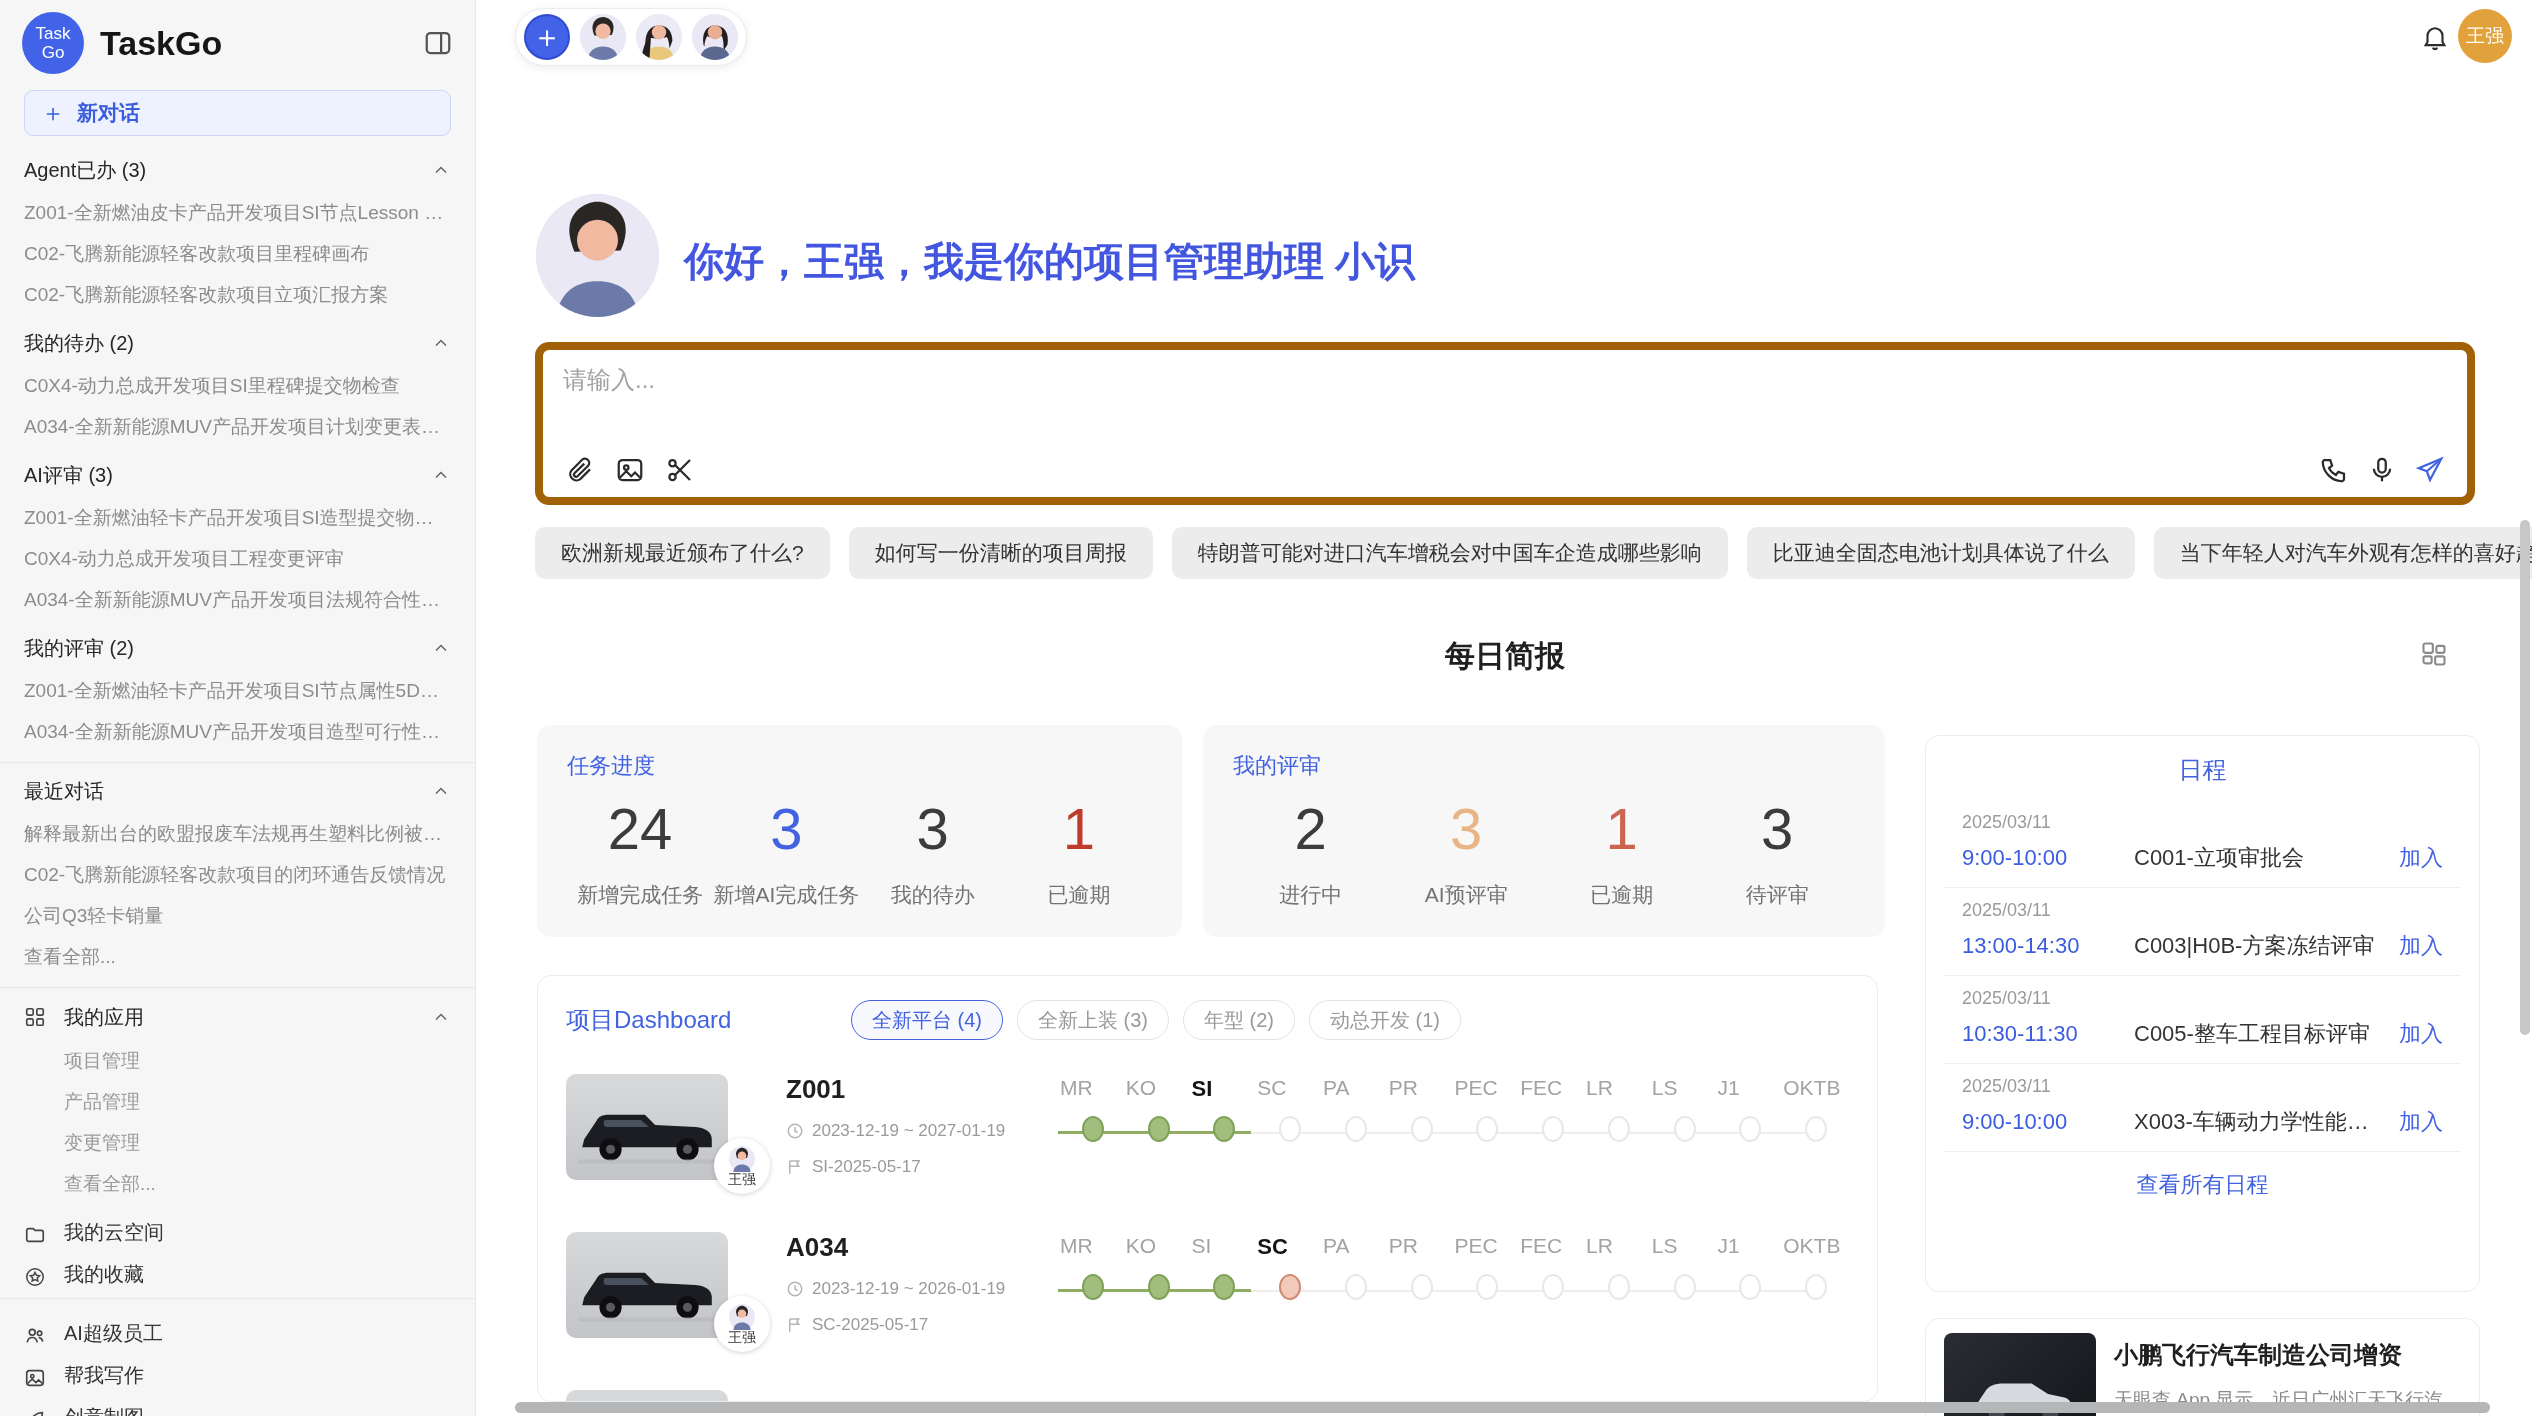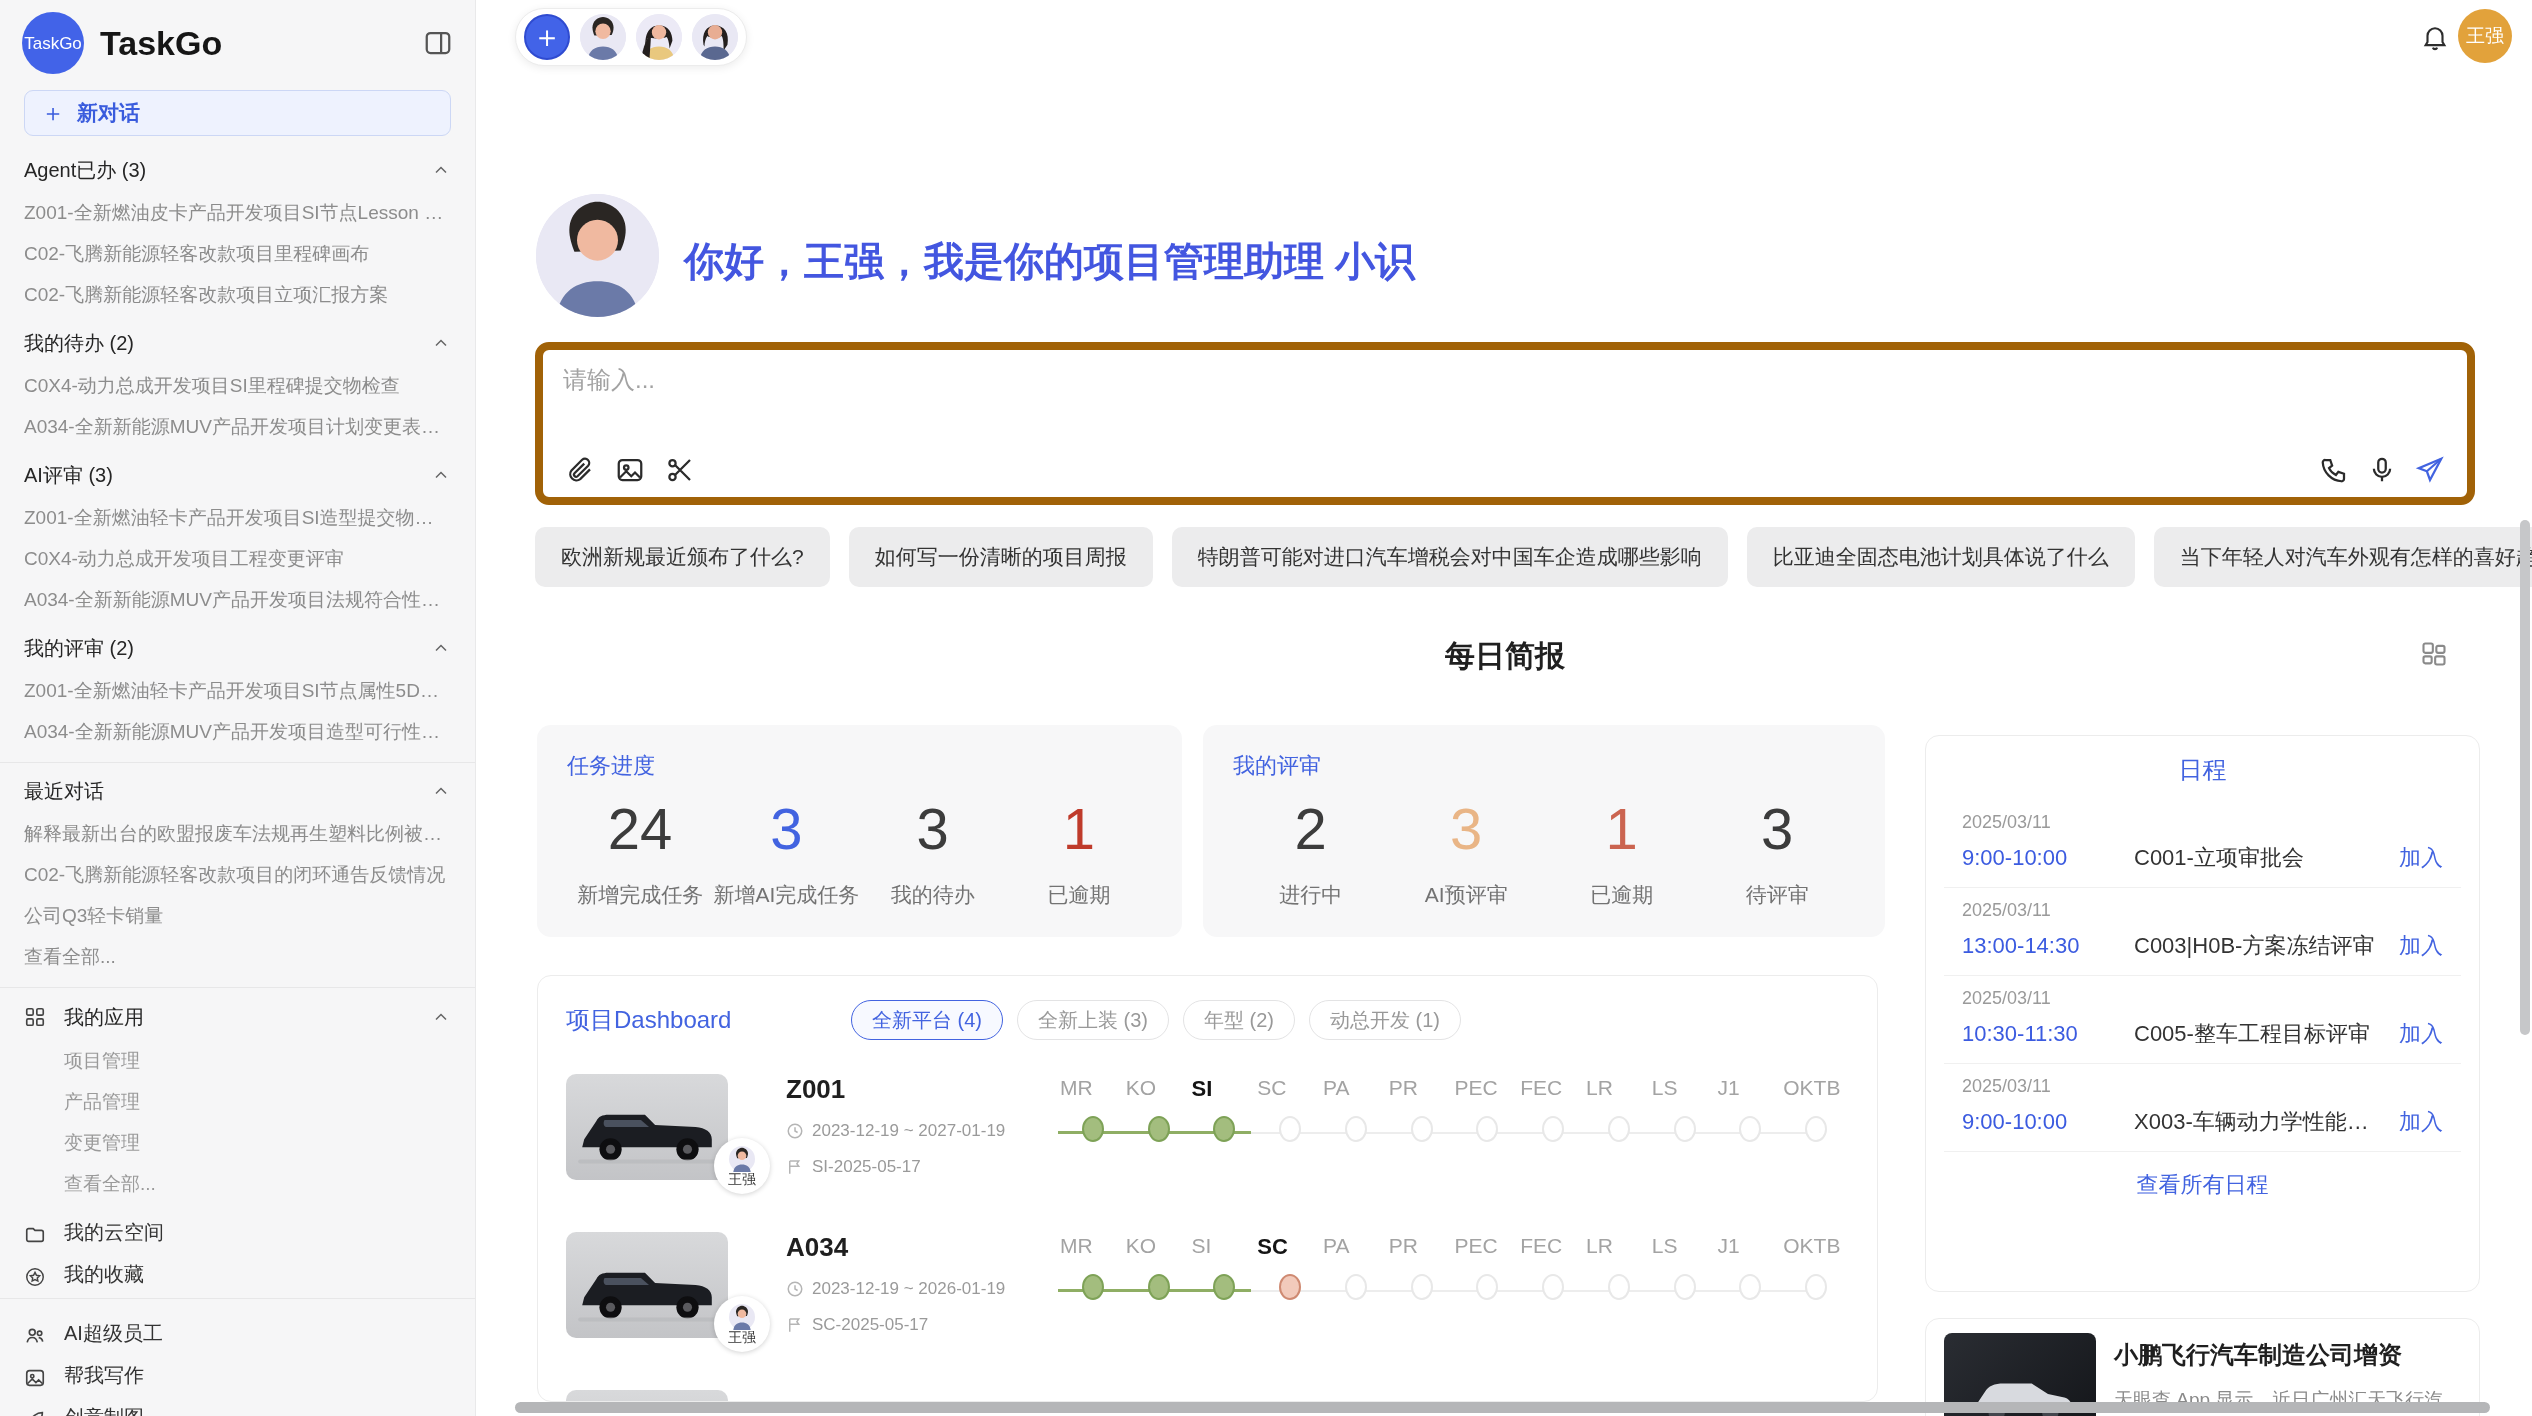--- a/index.html
+++ b/index.html
@@ -5,21 +5,21 @@
   * { margin:0; padding:0; box-sizing:border-box; }
   html,body { width:2532px; height:1416px; overflow:hidden; background:#fff;
     font-family:"Liberation Sans","DejaVu Sans",sans-serif; }
   .page { position:relative; width:2532px; height:1416px; background:#fff; }
 
   
   .sidebar { position:absolute; left:0; top:0; width:476px; height:1416px;
     background:#f6f6f7; border-right:1px solid #e9e9ea; }
   .side-head { display:flex; align-items:center; padding:12px 22px 0 22px; }
   .logo-circle { width:62px; height:62px; border-radius:50%; background:#4263e8;
-    color:#fff; display:flex; flex-direction:row; align-items:center; justify-content:center;
+    color:#fff; display:flex; flex-direction:column; align-items:center; justify-content:center;
     font-size:17px; line-height:19px; flex:0 0 62px; }
   .app-name { font-size:34px; font-weight:700; color:#161616; margin-left:16px; flex:1; }
   .panel-toggle { width:30px; height:30px; color:#555; cursor:pointer; }
   .new-chat { margin:16px 24px 0 24px; height:46px; border:1px solid #ccd7f5; background:#eef2fe;
     border-radius:9px; display:flex; align-items:center; padding:0 16px; color:#3a5cdd;
     font-size:21px; font-weight:700; cursor:pointer; }
   .new-chat .plus { font-size:24px; font-weight:400; margin-right:12px; }
   .side-scroll { padding:6px 24px 0 24px; }
   .sec-head { display:flex; justify-content:space-between; align-items:center;
     height:44px; margin-top:6px; font-size:20px; color:#262626; }
@@ -57,21 +57,21 @@
   .composer textarea { position:absolute; left:20px; top:14px; width:1880px; height:90px; border:none;
     outline:none; resize:none; font-size:24px; color:#333; font-family:inherit; background:transparent; }
   .composer textarea::placeholder { color:#a2a2a2; }
   .comp-icons-l { position:absolute; left:22px; bottom:12px; display:flex; gap:20px; }
   .comp-icons-r { position:absolute; right:22px; bottom:12px; display:flex; gap:18px; align-items:center; }
   .cicon { width:30px; height:30px; color:#2b2b2b; cursor:pointer; }
   .cicon.blue { color:#4263e0; }
 
   
   .chips { position:absolute; left:535px; top:527px; width:1944px; display:flex; gap:19px; }
-  .chip { height:60px; background:#ececed; border-radius:10px; display:flex; align-items:center;
+  .chip { height:52px; background:#ececed; border-radius:10px; display:flex; align-items:center;
     padding:4px 26px; font-size:21px; color:#333; white-space:nowrap; cursor:pointer; }
 
   
   .brief-title { position:absolute; left:535px; top:636px; width:1940px; text-align:center;
     font-size:30px; font-weight:700; color:#202020; }
   .brief-grid-icon { position:absolute; left:2420px; top:640px; width:28px; height:28px; color:#8a8a8a; cursor:pointer; }
   .stat-card { position:absolute; top:725px; height:212px; background:#f7f7f8; border-radius:14px; padding:26px 30px; }
   .stat-card.c1 { left:537px; width:645px; }
   .stat-card.c2 { left:1203px; width:682px; }
   .stat-title { font-size:22px; color:#4263e0; }

